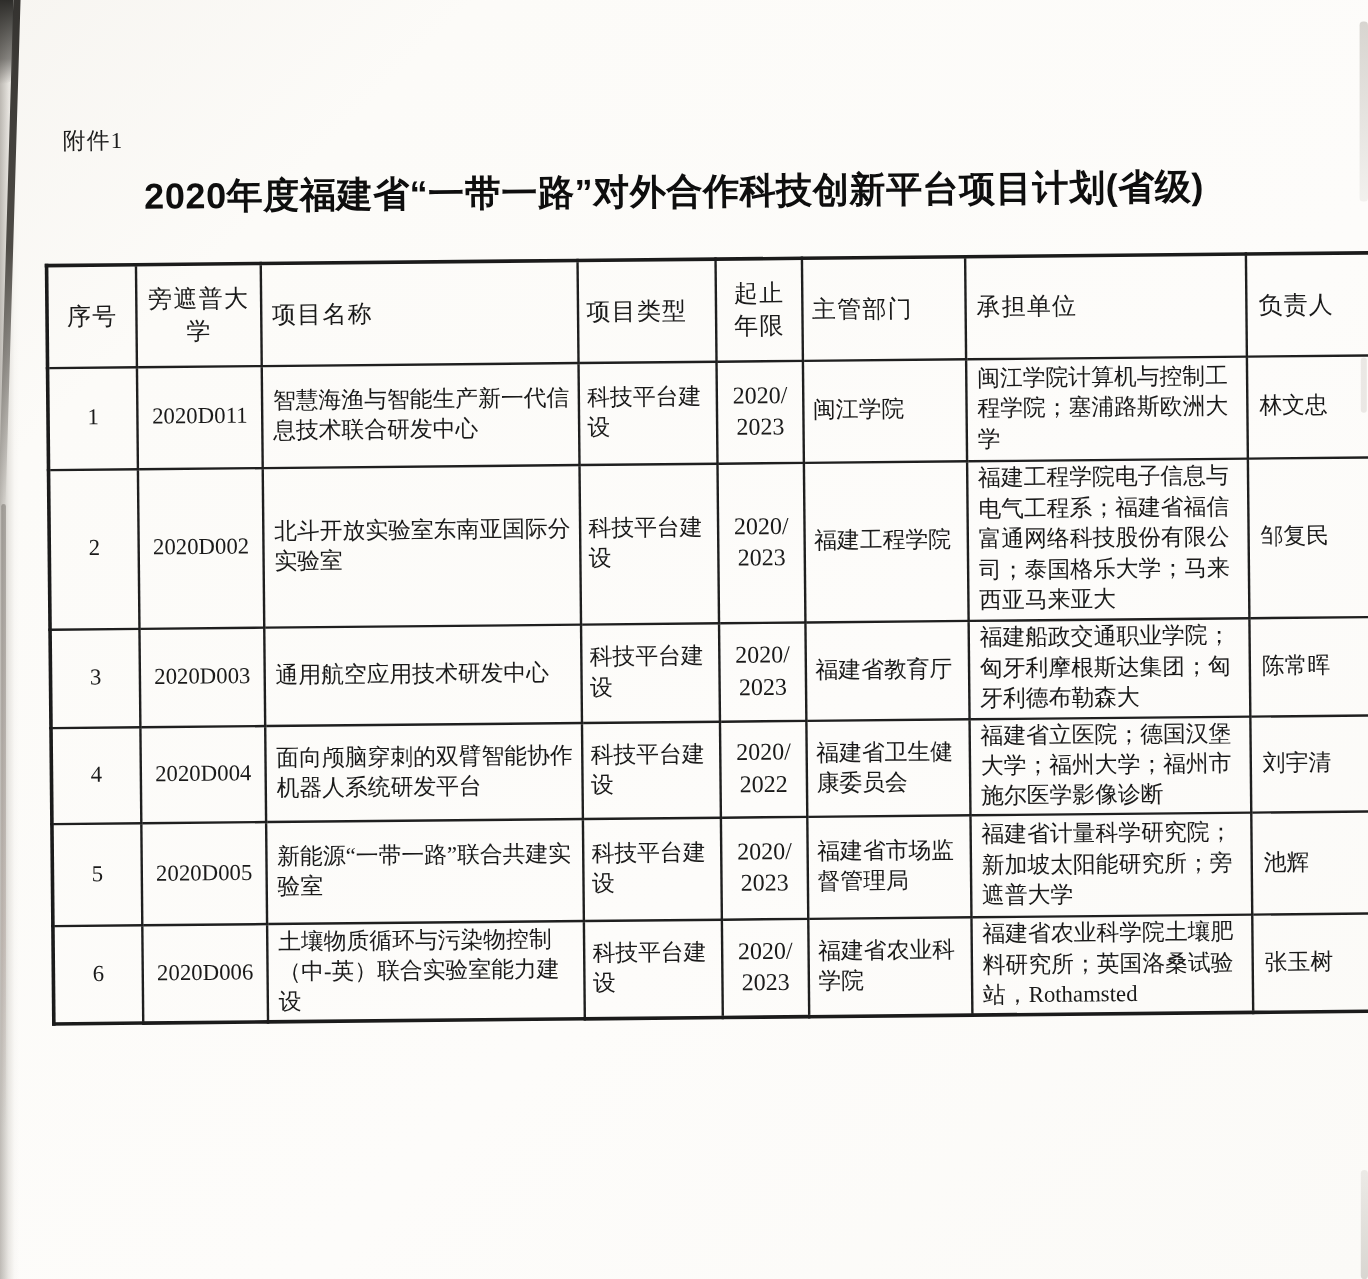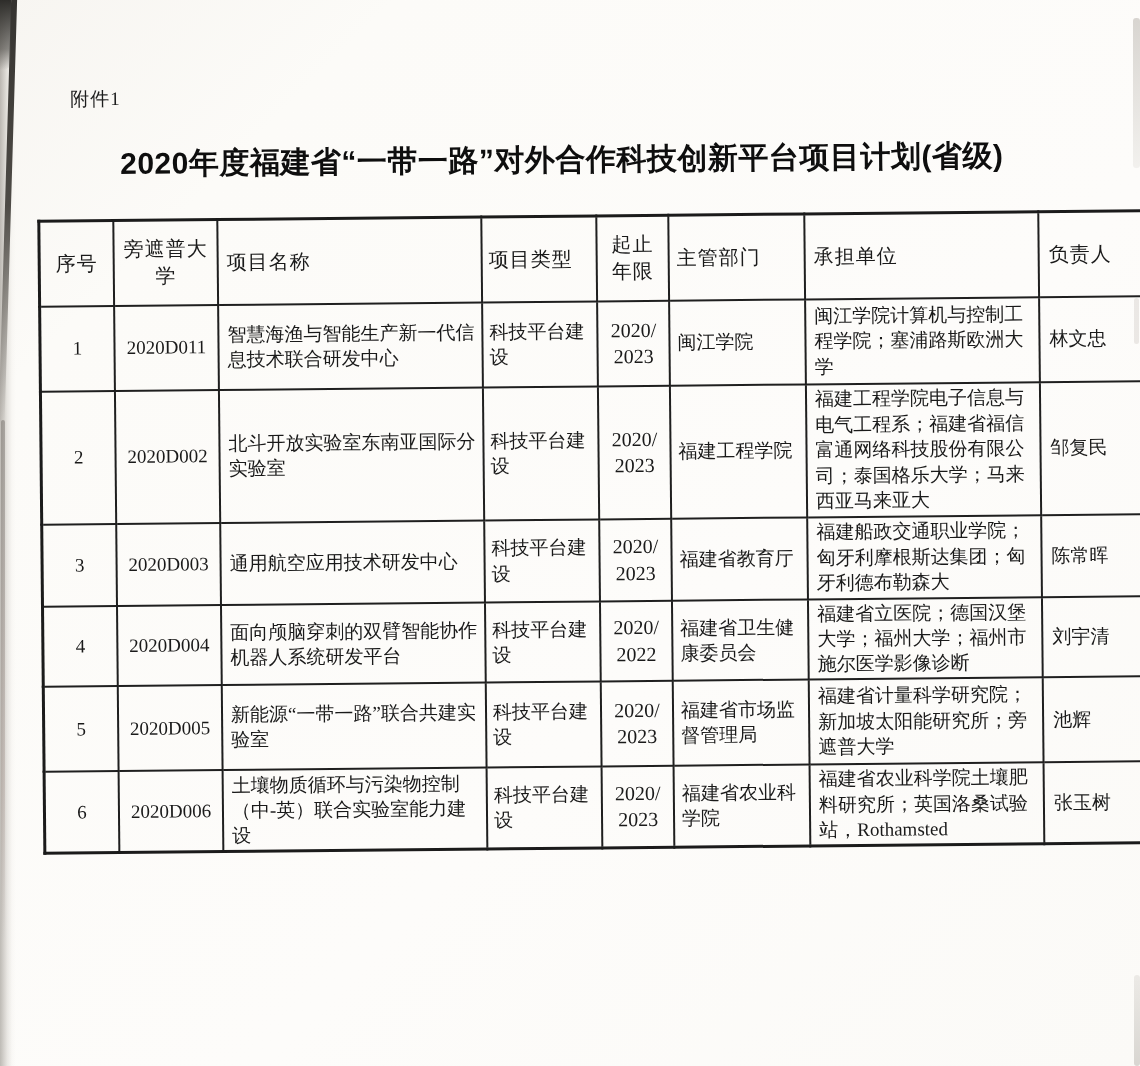--- a/index.html
+++ b/index.html
@@ -37,21 +37,21 @@
     position:absolute;right:1px;top:298px;width:5px;height:46px;z-index:5;
     background:rgba(205,201,195,0.38);border-radius:3px;
   }
   .mark-right-bottom{
     position:absolute;right:0;top:975px;width:6px;height:91px;z-index:5;
     background:linear-gradient(to bottom,rgba(200,196,190,0.30),rgba(188,184,178,0.55));
     border-radius:3px;
   }
   
   .sheet{position:absolute;inset:0;transform:rotate(-0.55deg);transform-origin:540px 500px;}
-  .attachment{position:absolute;left:56px;top:82px;font-size:19px;letter-spacing:1px;margin-left:18px;}
+  .attachment{position:absolute;left:56px;top:100px;font-size:19px;letter-spacing:1px;}
   .doc-title{
     position:absolute;left:0;right:10px;top:140px;text-align:center;
     font-family:"Liberation Sans","DejaVu Sans",sans-serif;
     font-size:30px;font-weight:700;letter-spacing:0.5px;color:#0e0e0e;
   }
   .table-wrap{position:absolute;left:40px;top:215px;width:1066px;}
   table.doc{
     border-collapse:collapse;table-layout:fixed;width:1066px;
     border:3px solid #1b1b1b;
   }

